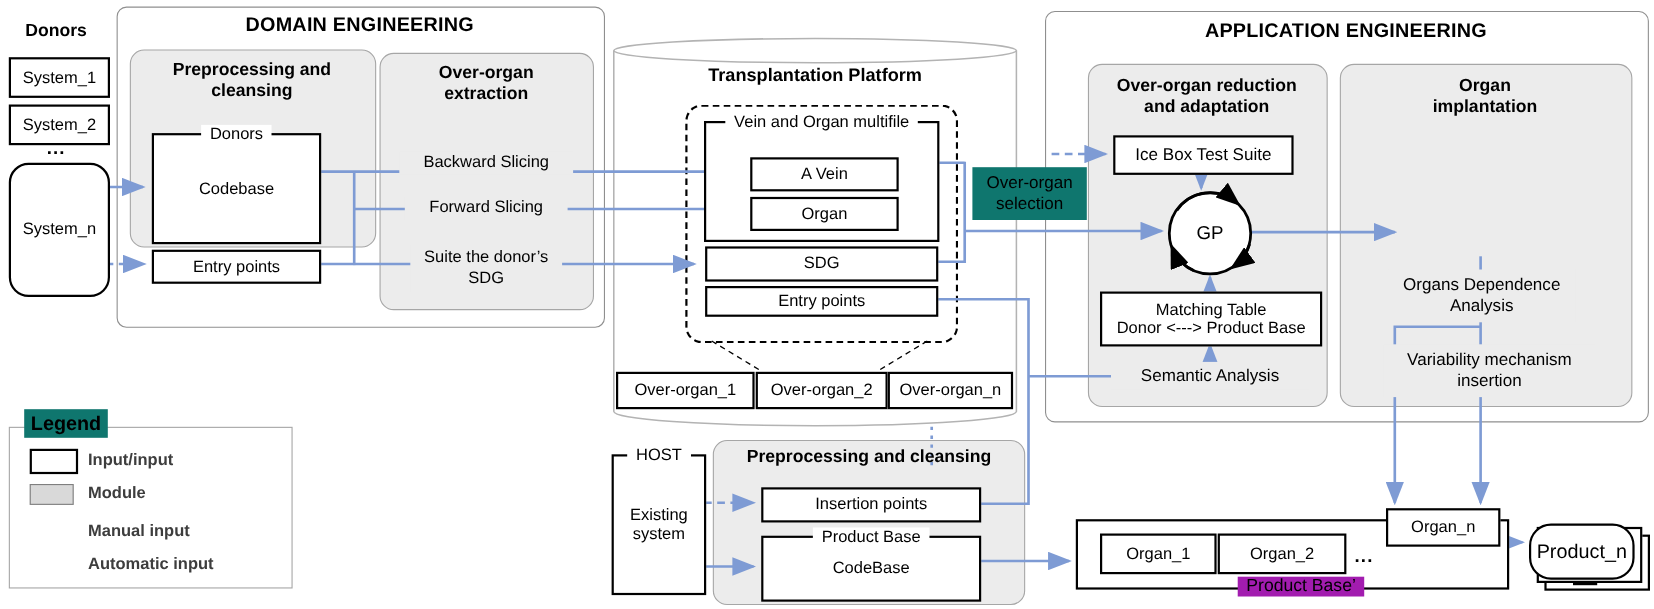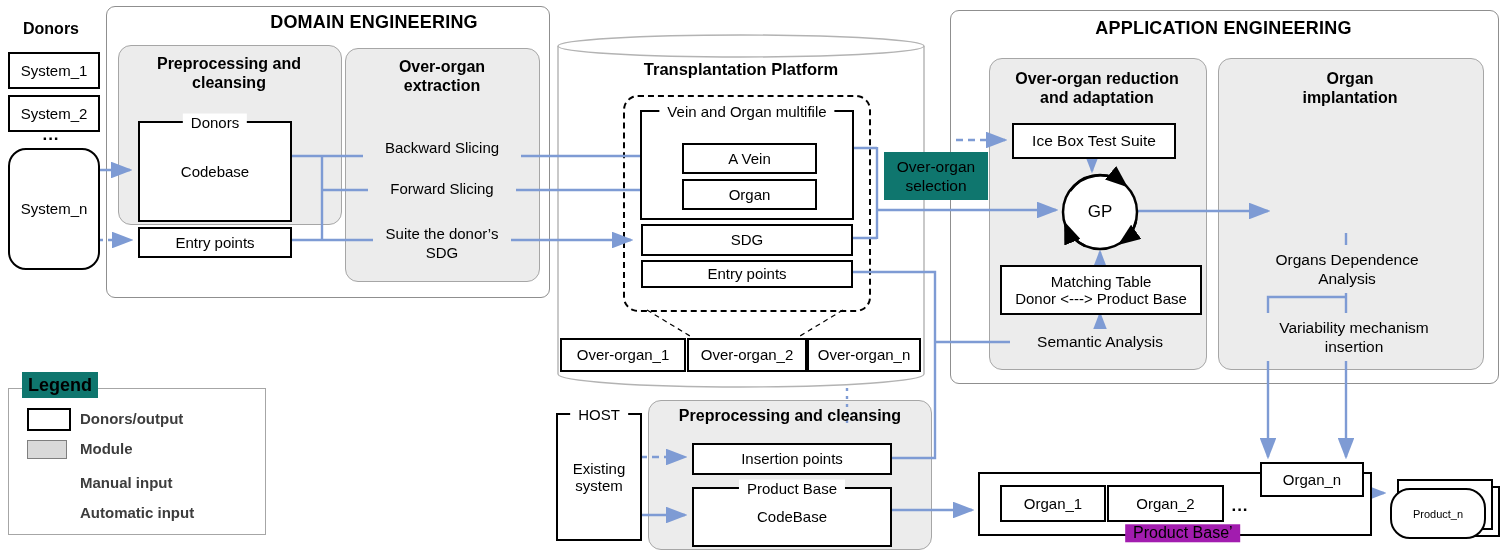--- a/index.html
+++ b/index.html
@@ -118,21 +118,21 @@
       <path d="M1085,246 A37,37 0 0 1 1066,226" fill="none" stroke="#000" stroke-width="2.5" marker-end="url(#mk)"></path>
     </g>
   </svg>
 
   <div class="txt" style="left:18px;top:18px;width:66px;height:22px;font-weight:bold;font-size:16px;">Donors</div>
   <div class="box" style="left:8px;top:52px;width:88px;height:33px;">System_1</div>
   <div class="box" style="left:8px;top:95px;width:88px;height:33px;">System_2</div>
   <div class="txt dots" style="left:34px;top:126px;width:34px;height:18px;">...</div>
   <div class="box" style="left:8px;top:148px;width:88px;height:118px;border-radius:18px;">System_n</div>
 
-  <div class="container-title" style="left:106px;top:12px;width:442px;padding-left:47px;">DOMAIN ENGINEERING</div>
+  <div class="container-title" style="left:106px;top:12px;width:442px;">DOMAIN ENGINEERING</div>
   <div class="module-title" style="left:144px;top:55px;width:170px;">Preprocessing and cleansing</div>
 
   <div class="box" style="left:138px;top:121px;width:150px;height:97px;">
     <span class="notch">Donors</span>
     <span>Codebase</span>
   </div>
   <div class="box" style="left:138px;top:227px;width:150px;height:27px;">Entry points</div>
 
   <div class="module-title" style="left:381px;top:58px;width:122px;">Over-organ extraction</div>
   <div class="txt bg-gray" style="left:363px;top:138px;width:158px;height:21px;">Backward Slicing</div>
@@ -187,25 +187,25 @@
   </div>
   <div class="box" style="left:1000px;top:485px;width:102px;height:33px;">Organ_1</div>
   <div class="box" style="left:1107px;top:485px;width:113px;height:33px;">Organ_2</div>
   <div class="txt dots" style="left:1225px;top:494px;width:30px;height:24px;">...</div>
   <div class="box" style="left:1260px;top:462px;width:100px;height:31px;">Organ_n</div>
 
   <div class="abs" style="left:1390px;top:472px;width:112px;height:70px;">
     <div class="pn-sheet" style="left:14px;top:14px;"></div>
     <div class="pn-sheet" style="left:7px;top:7px;"></div>
     <div class="abs" style="left:40px;top:49px;width:22px;height:7px;border-top:2.2px solid #000;border-bottom:2.2px solid #000;"></div>
-    <div class="pn-sheet" style="left:0;top:16px;display:flex;align-items:center;justify-content:center;font-size:11px;border-radius:20px;">Product_n</div>
+    <div class="pn-sheet" style="left:0;top:4px;display:flex;align-items:center;justify-content:center;font-size:18px;border-radius:20px;">Product_n</div>
   </div>
 
   <div class="abs" style="left:8px;top:388px;width:256px;height:145px;border:1.3px solid #a6a6a6;background:#fff;"></div>
   <div class="txt bg-white" style="left:22px;top:372px;width:76px;height:26px;font-weight:bold;font-size:18px;">Legend</div>
   <div class="abs" style="left:27px;top:408px;width:40px;height:19px;background:#fff;border:2.4px solid #000;"></div>
-  <div class="abs legend-label" style="left:80px;top:410px;">Donors/output</div>
+  <div class="abs legend-label" style="left:80px;top:410px;">Input/input</div>
   <div class="abs" style="left:27px;top:440px;width:38px;height:17px;background:#d9d9d9;border:1.2px solid #7f7f7f;"></div>
   <div class="abs legend-label" style="left:80px;top:440px;">Module</div>
   <div class="abs legend-label" style="left:80px;top:474px;">Manual input</div>
   <div class="abs legend-label" style="left:80px;top:504px;">Automatic input</div>
 
 </div>
 
 </body></html>

